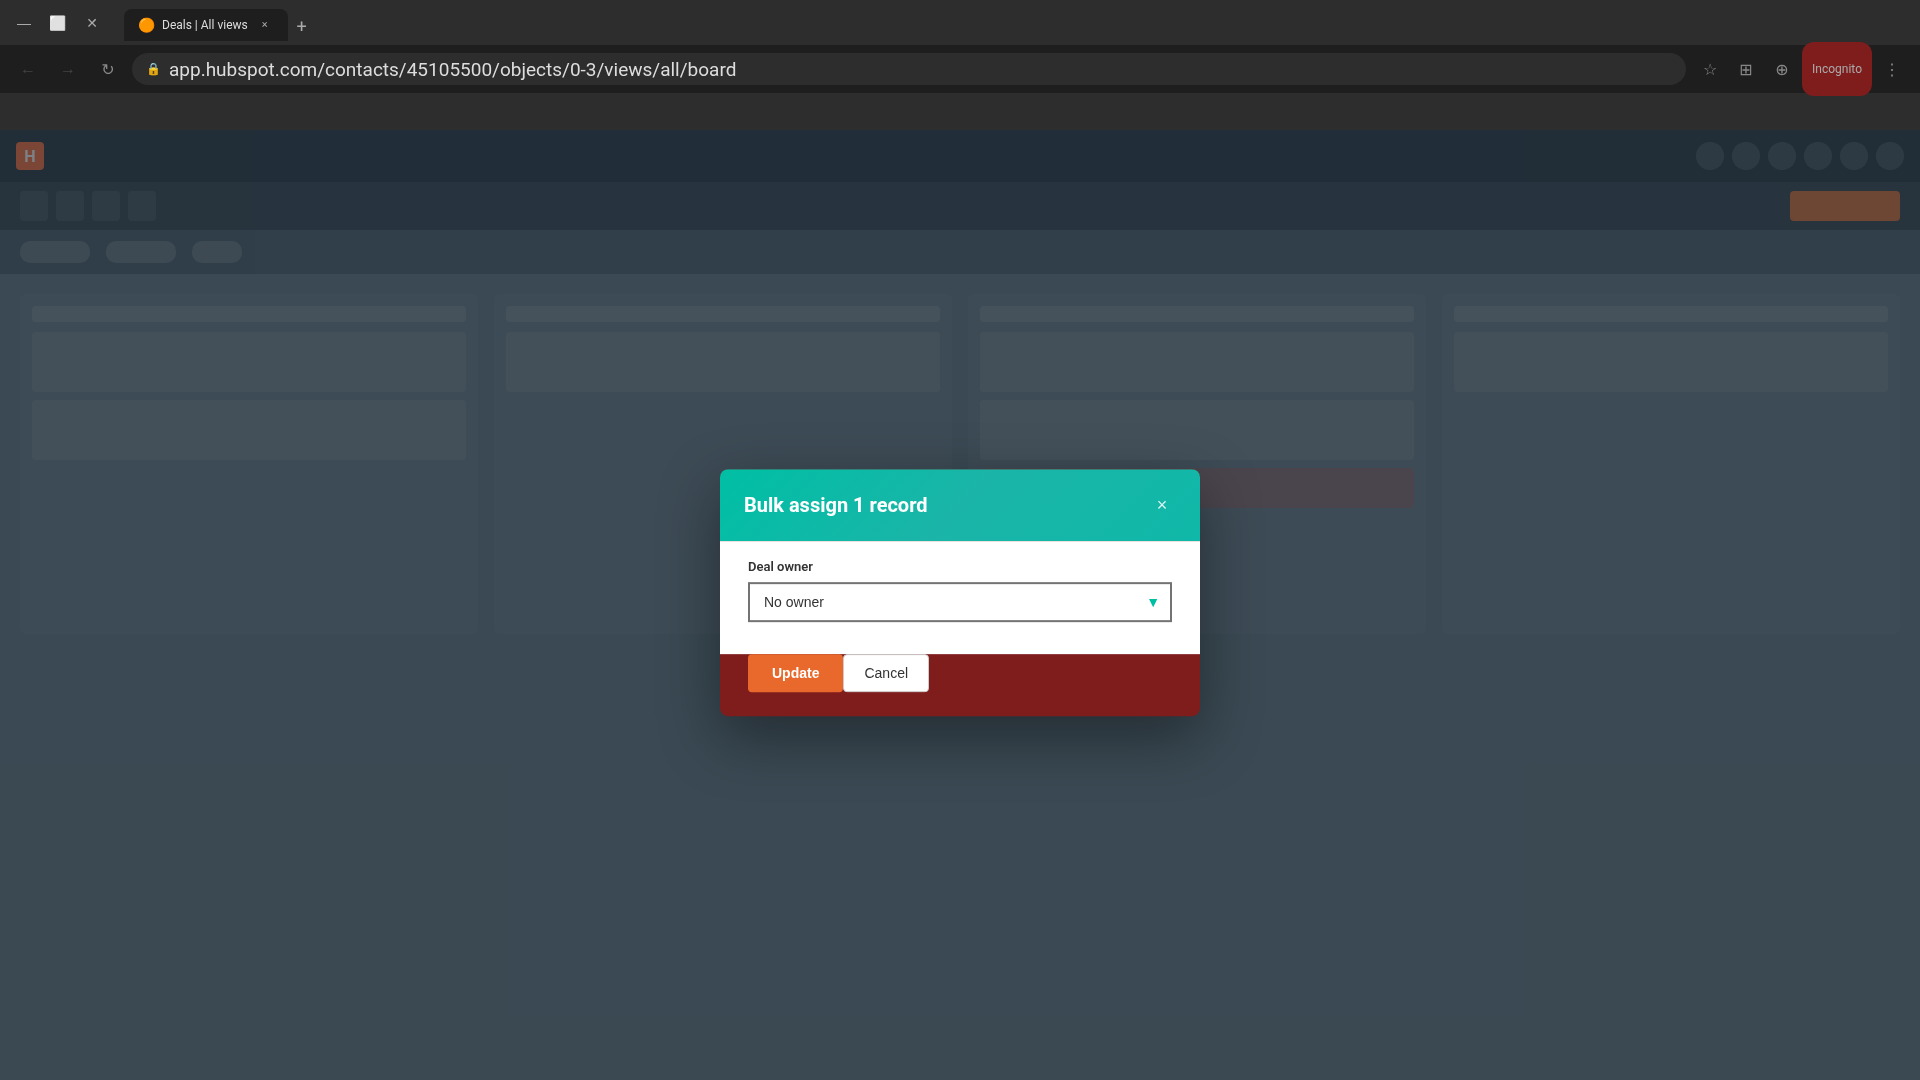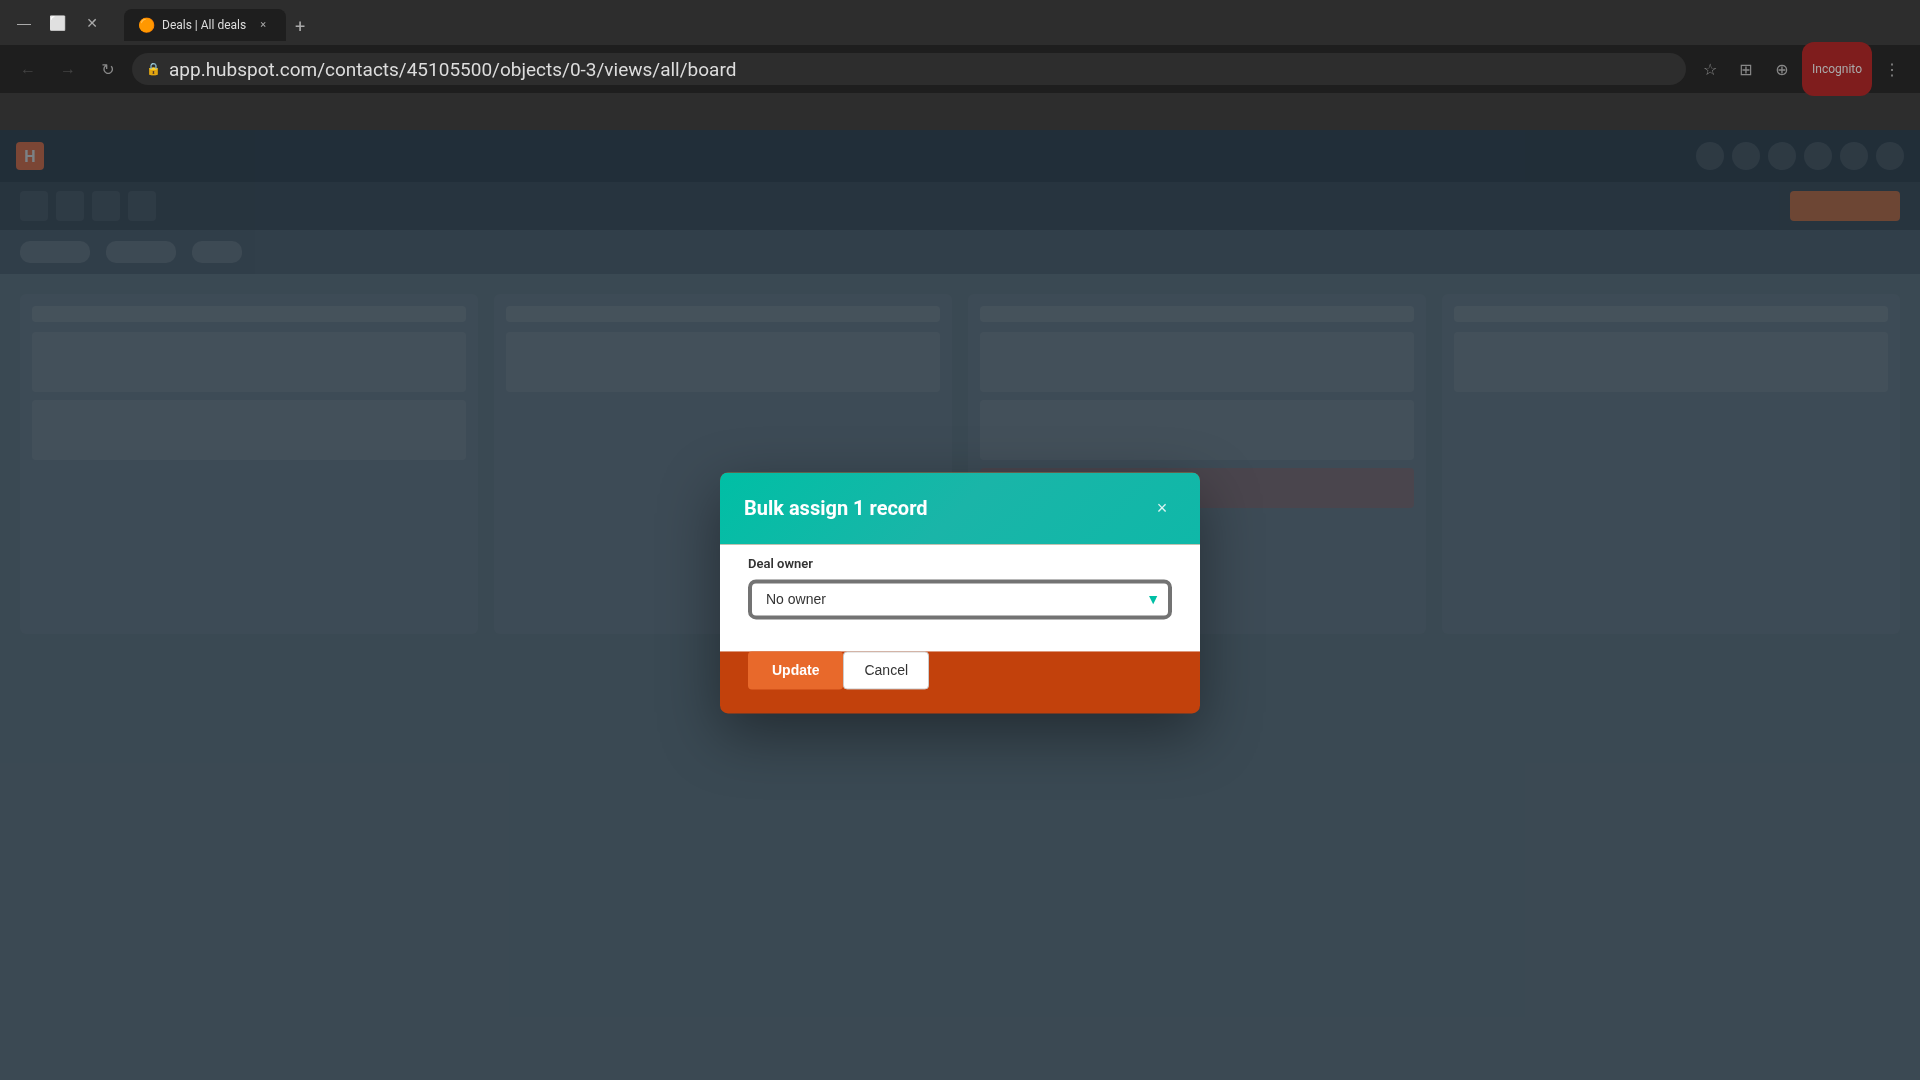--- a/index.html
+++ b/index.html
@@ -277,21 +277,21 @@
       background: rgba(0,0,0,0.35);
     }
 
     
     .modal {
       position: absolute;
       top: 50%;
       left: 50%;
       transform: translate(-50%, -55%);
       width: 480px;
-      background: #c2410c;
+      background: #7f1d1d;
       border-radius: 8px;
       overflow: hidden;
       box-shadow: 0 20px 60px rgba(0,0,0,0.4);
     }
     .modal-header {
       background: linear-gradient(135deg, #00bfa5 0%, #1ab5a8 50%, #0fb8a8 100%);
       padding: 22px 24px;
       display: flex;
       align-items: center;
       justify-content: space-between;
@@ -309,41 +309,41 @@
       justify-content: center;
       color: white;
       font-size: 18px;
       cursor: pointer;
       border-radius: 50%;
       border: none;
       background: transparent;
       opacity: 0.85;
     }
     .modal-body {
-      padding: 12px 28px 32px;
+      padding: 18px 28px 32px;
       background: white;
     }
     .field-label {
       display: block;
       font-size: 13px;
       font-weight: 600;
       color: #333;
       margin-bottom: 8px;
     }
     .select-wrapper {
       position: relative;
       width: 100%;
     }
     .owner-select {
       width: 100%;
       height: 40px;
       padding: 0 14px;
       padding-right: 36px;
-      border: 4px solid #737373;
-      border-radius: 8px;
+      border: 2px solid #737373;
+      border-radius: 0;
       font-size: 14px;
       color: #333;
       background: white;
       appearance: none;
       cursor: pointer;
       outline: none;
     }
     .select-arrow {
       position: absolute;
       right: 12px;
@@ -388,21 +388,21 @@
 
   <div class="browser-titlebar">
     <div class="browser-controls">
       <button class="browser-btn">—</button>
       <button class="browser-btn">⬜</button>
       <button class="browser-btn">✕</button>
     </div>
     <div class="tab-bar">
       <div class="tab active">
         <span class="tab-favicon">🟠</span>
-        <span class="tab-title">Deals | All deals</span>
+        <span class="tab-title">Deals | All views</span>
         <span class="tab-close">×</span>
       </div>
       <div class="tab-new">+</div>
     </div>
   </div>
 
   <div class="address-bar-row">
     <button class="nav-btn disabled">←</button>
     <button class="nav-btn disabled">→</button>
     <button class="nav-btn">↻</button>

